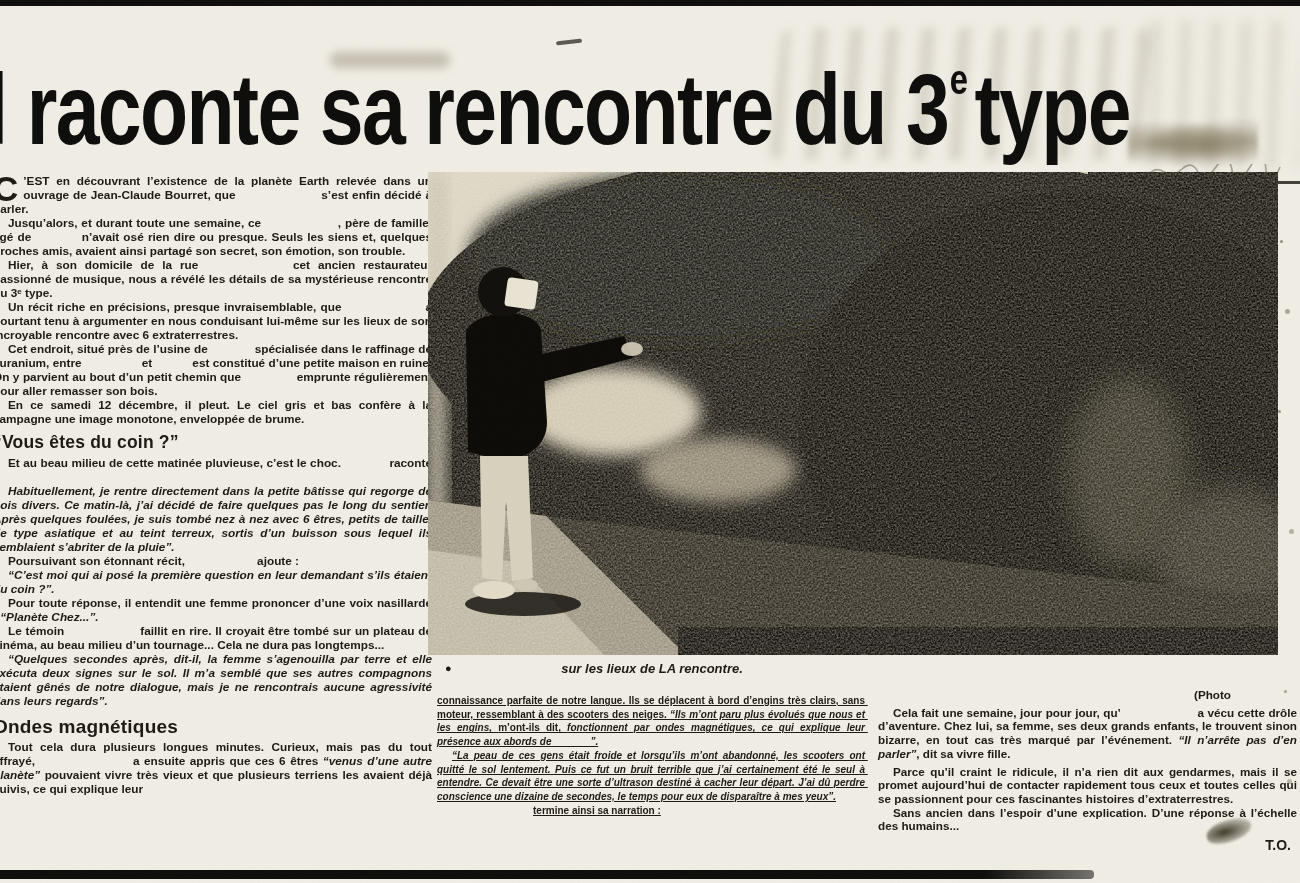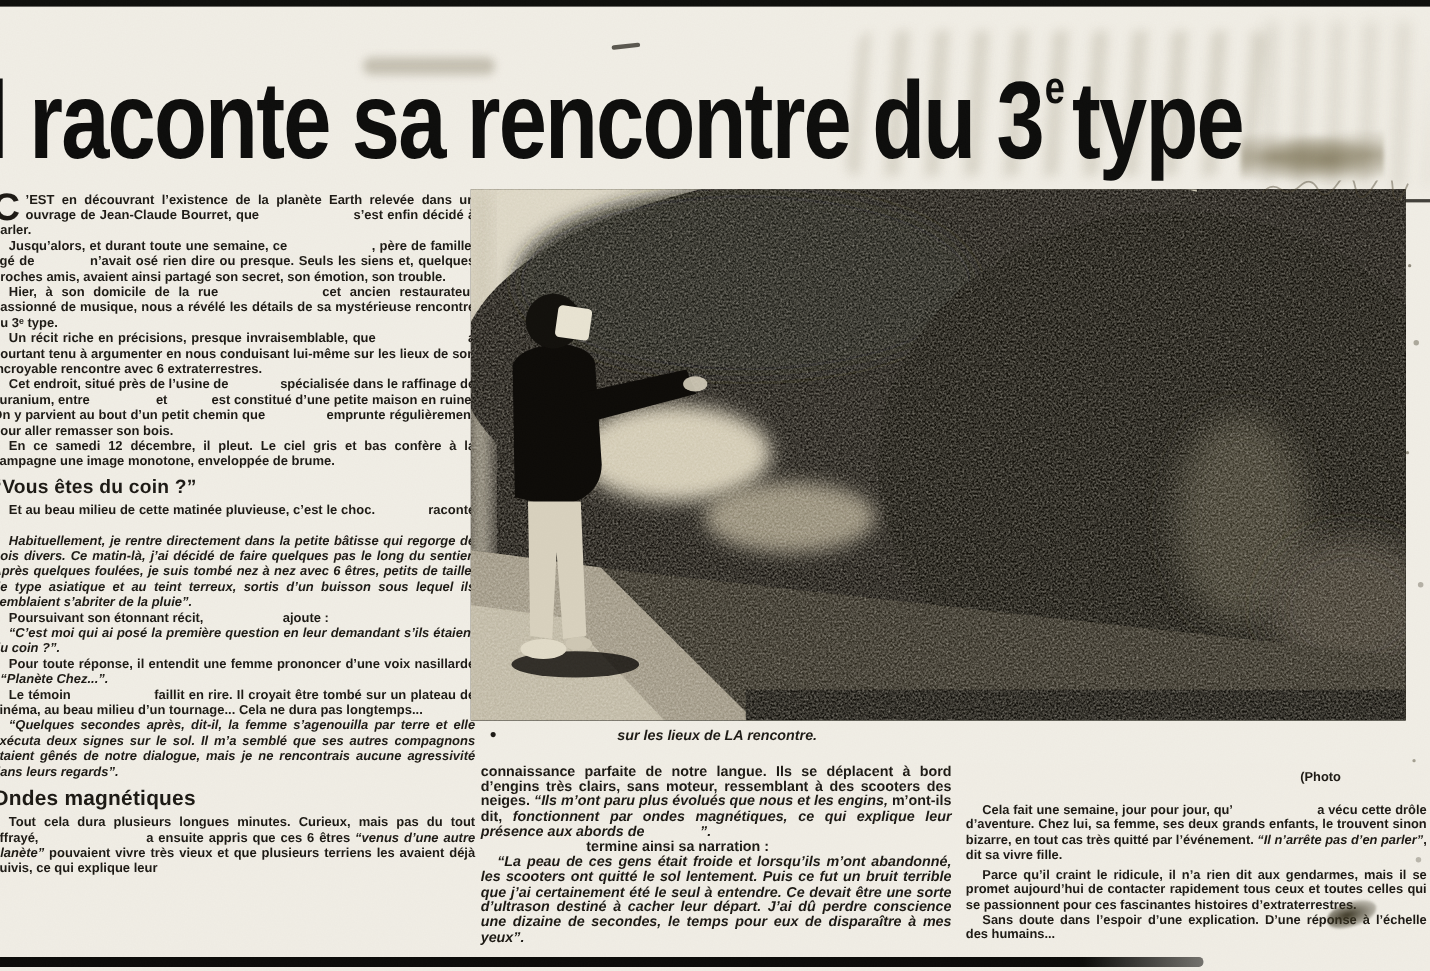--- a/index.html
+++ b/index.html
@@ -39,23 +39,23 @@
       filter:blur(2px);}
   
   .bodytext{position:absolute;text-align:justify;font-weight:700;}
   .para{margin:0;text-indent:15px;white-space:pre-wrap;}
   .para.noindent{text-indent:0;}
   .it{font-style:italic;}
   .col1{left:-7px;top:174px;width:439px;font-size:11.8px;line-height:14px;}
   .dropcap{float:left;font-size:35px;line-height:26px;padding:2px 5px 0 0;font-weight:bold;}
   .subhead{margin:7px 0 4px;font-size:17.5px;line-height:19px;font-weight:bold;text-indent:0;letter-spacing:.2px;}
   .subhead.big{font-size:19px;margin-top:9px;}
-  .col2{left:437px;top:694px;width:428px;font-size:13px;line-height:13.7px;}
+  .col2{left:437px;top:694px;width:428px;font-size:10px;line-height:13.7px;text-decoration:underline;}
   .col3{left:878px;top:684px;width:419px;font-size:11.7px;line-height:13.7px;}
-  .credit{margin:16px;text-align:right;padding-right:62px;text-indent:0;font-weight:bold;}
+  .credit{margin:4px;text-align:right;padding-right:62px;text-indent:0;font-weight:bold;}
   .lead-in{padding-left:96px;text-indent:0;}
   .byline{margin:6px 0 0;text-align:right;padding-right:6px;font-size:14px;font-weight:bold;}
   
   .photo{position:absolute;left:428px;top:172px;width:850px;height:483px;margin:0;background:#16130e;overflow:hidden;}
   .photo svg{display:block;width:100%;height:100%;}
   .caption-row{position:absolute;left:437px;top:661px;width:430px;height:18px;}
   .caption-bullet{position:absolute;left:8px;top:2px;font-size:11px;line-height:11px;}
   .caption{display:block;text-align:center;font-size:13px;font-weight:bold;font-style:italic;}
   
   .scribble{position:absolute;left:1146px;top:164px;width:150px;height:18px;opacity:.8;}
@@ -154,29 +154,30 @@
     </svg>
   </div>
 
   <div class="caption-row">
     <span class="caption-bullet">●</span>
     <span class="caption">sur les lieux de LA rencontre.</span>
   </div>
 
   <section class="bodytext col2">
     <p class="para noindent"><span>connaissance parfaite de notre langue. Ils se déplacent à bord d’engins très clairs, sans moteur, ressemblant à des scooters des neiges. </span><span class="it">“Ils m’ont paru plus évolués que nous et les engins, </span><span>m’ont-ils dit, </span><span class="it">fonctionnent par ondes magnétiques, ce qui explique leur présence aux abords de              ”.</span></p>
+    <p class="para it">“La peau de ces gens était froide et lorsqu’ils m’ont abandonné, les scooters ont quitté le sol lentement. Puis ce fut un bruit terrible que j’ai certainement été le seul à entendre. Ce devait être une sorte d’ultrason destiné à cacher leur départ. J’ai dû perdre conscience une dizaine de secondes, le temps pour eux de disparaître à mes yeux”.</p>
     <p class="para lead-in">termine ainsi sa narration :</p>
-    <p class="para it">“La peau de ces gens était froide et lorsqu’ils m’ont abandonné, les scooters ont quitté le sol lentement. Puis ce fut un bruit terrible que j’ai certainement été le seul à entendre. Ce devait être une sorte d’ultrason destiné à cacher leur départ. J’ai dû perdre conscience une dizaine de secondes, le temps pour eux de disparaître à mes yeux”.</p>
   </section>
 
   <section class="bodytext col3">
     <p class="credit">(Photo</p>
-    <p class="para"><span>Cela fait une semaine, jour pour jour, qu’                      a vécu cette drôle d’aventure. Chez lui, sa femme, ses deux grands enfants, le trouvent sinon bizarre, en tout cas très quitté par l’événement. </span><span class="it">“Il n’arrête pas d’en parler”</span><span>, dit sa vivre fille.</span></p>
+    <p class="para"><span>Cela fait une semaine, jour pour jour, qu’                      a vécu cette drôle d’aventure. Chez lui, sa femme, ses deux grands enfants, le trouvent sinon bizarre, en tout cas très marqué par l’événement. </span><span class="it">“Il n’arrête pas d’en parler”</span><span>, dit sa vivre fille.</span></p>
     <p class="para" style="margin-top:4px">Parce qu’il craint le ridicule, il n’a rien dit aux gendarmes, mais il se promet aujourd’hui de contacter rapidement tous ceux et toutes celles qui se passionnent pour ces fascinantes histoires d’extraterrestres.</p>
-    <p class="para">Sans doute dans l’espoir d’une explication. D’une réponse à l’échelle des humains...</p>
+    <p class="para">Sans ancien dans l’espoir d’une explication. D’une réponse à l’échelle des humains...</p>
+    <p class="byline">T.O.</p>
   </section>
 
   <div class="ink-blob"></div>
   <div class="specks"></div>
   <div class="bottom-bar"></div>
 
   <svg class="paper-noise" aria-hidden="true">
     <filter id="pnoise">
       <feTurbulence type="fractalNoise" baseFrequency="0.8" numOctaves="2" seed="3"></feTurbulence>
       <feColorMatrix type="matrix" values="0 0 0 0 0.22  0 0 0 0 0.20  0 0 0 0 0.14  0 0 0 0.07 0"></feColorMatrix>

